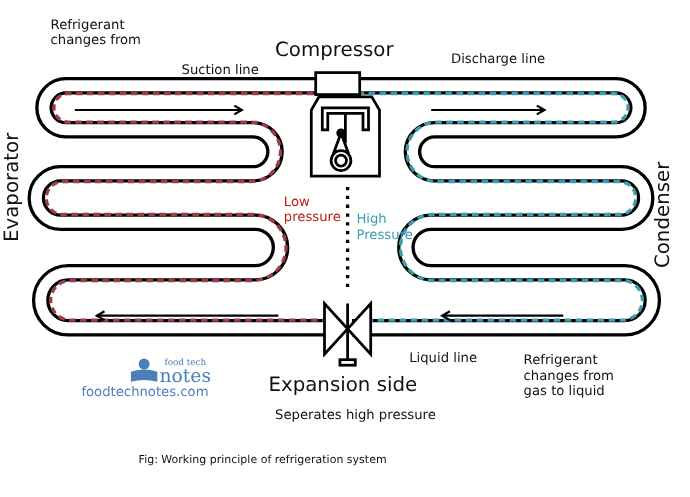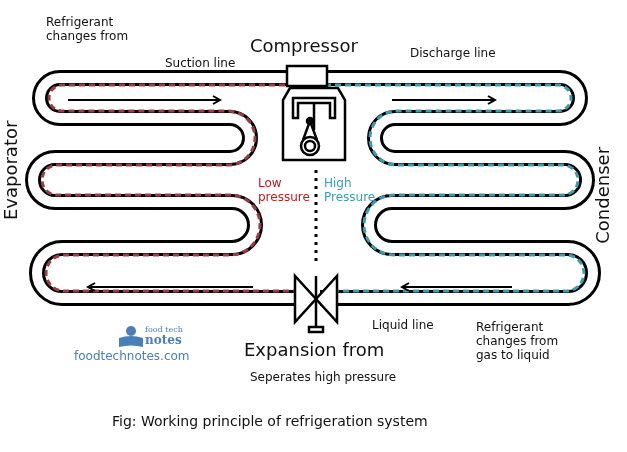--- a/index.html
+++ b/index.html
@@ -3,21 +3,21 @@
 <meta charset="utf-8">
 <style>
   html, body { margin: 0; padding: 0; background: #ffffff; }
   body { width: 627px; height: 452px; position: relative; overflow: hidden; font-family: "DejaVu Sans", sans-serif; color: #111; }
   svg { position: absolute; left: 0; top: 0; }
   .lbl { position: absolute; white-space: nowrap; line-height: 1.15; }
   .sm { font-size: 12px; }
   .md { font-size: 13px; }
   .lg { font-size: 18px; }
   .low { color: #b91c1c; }
-  .high { color: #3c9cb0; }
+  .high { color: #3c9cb0; margin-top: 16px; }
   .brand { color: #4a7fb8; }
 </style>
 </head>
 <body>
 
 <svg width="627" height="452" viewBox="0 0 627 452">
   <defs>
     <marker id="arrowhead" markerWidth="10" markerHeight="10" refX="8" refY="5" orient="auto" markerUnits="userSpaceOnUse">
       <path d="M1,1 L8,5 L1,9" fill="none" stroke="#000" stroke-width="2"></path>
     </marker>
@@ -88,25 +88,25 @@
 </div>
 
 <div class="lbl sm" style="left:372px; top:319px;">Liquid line</div>
 
 <div class="lbl sm" style="left:476px; top:321px;">
   <div>Refrigerant</div>
   <div>changes from</div>
   <div>gas to liquid</div>
 </div>
 
-<div class="lbl lg" style="left:244px; top:340px;">Expansion from</div>
+<div class="lbl lg" style="left:244px; top:340px;">Expansion side</div>
 
 <div class="lbl sm" style="left:250px; top:371px;">
   <div>Seperates high pressure</div>
 </div>
 
-<div class="lbl brand" style="left:145px; top:326px; font-family: 'DejaVu Serif', serif; font-size:8px; line-height:1;">
+<div class="lbl brand" style="left:145px; top:326px; font-family: 'DejaVu Serif', serif; font-size:8px; line-height:1;text-align:center;">
   <div>food tech</div>
-  <div style="font-size:12px; font-weight:bold;">notes</div>
+  <div style="font-size:17px; font-weight:normal;">notes</div>
 </div>
 <div class="lbl brand" style="left:74px; top:350px; font-size:12px;">foodtechnotes.com</div>
 
-<div class="lbl md" style="left:112px; top:413px; font-size:14px;">Fig: Working principle of refrigeration system</div>
+<div class="lbl md" style="left:126px; top:413px; font-size:10px;">Fig: Working principle of refrigeration system</div>
 
 </body></html>

